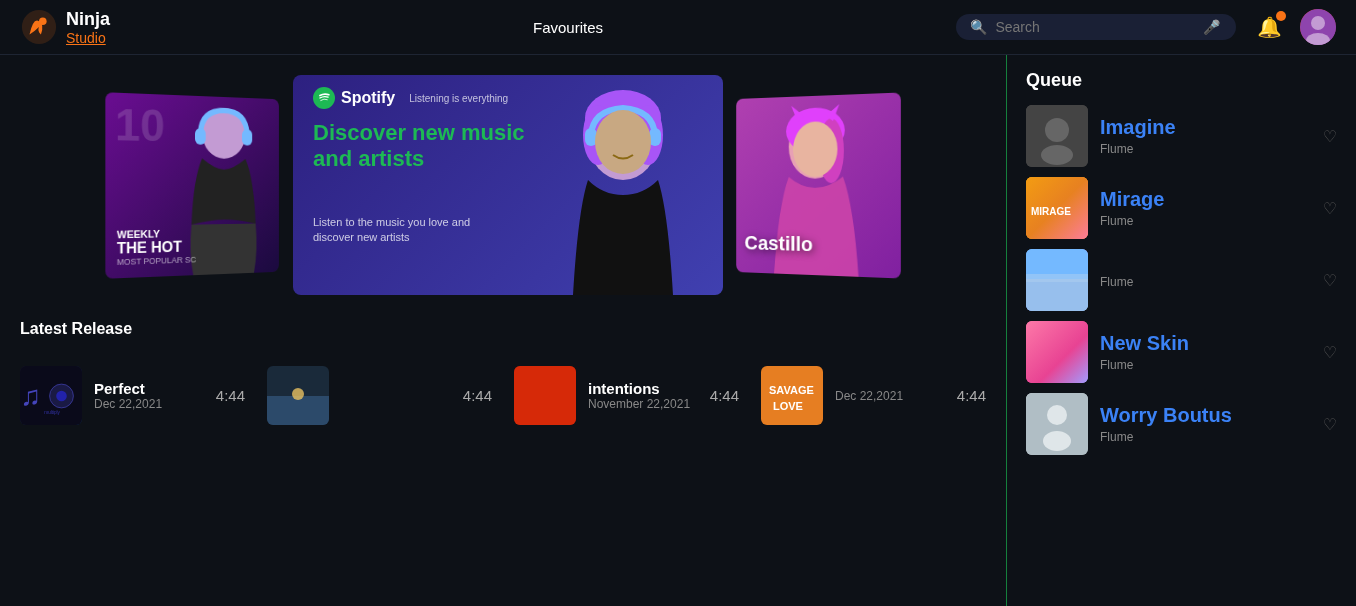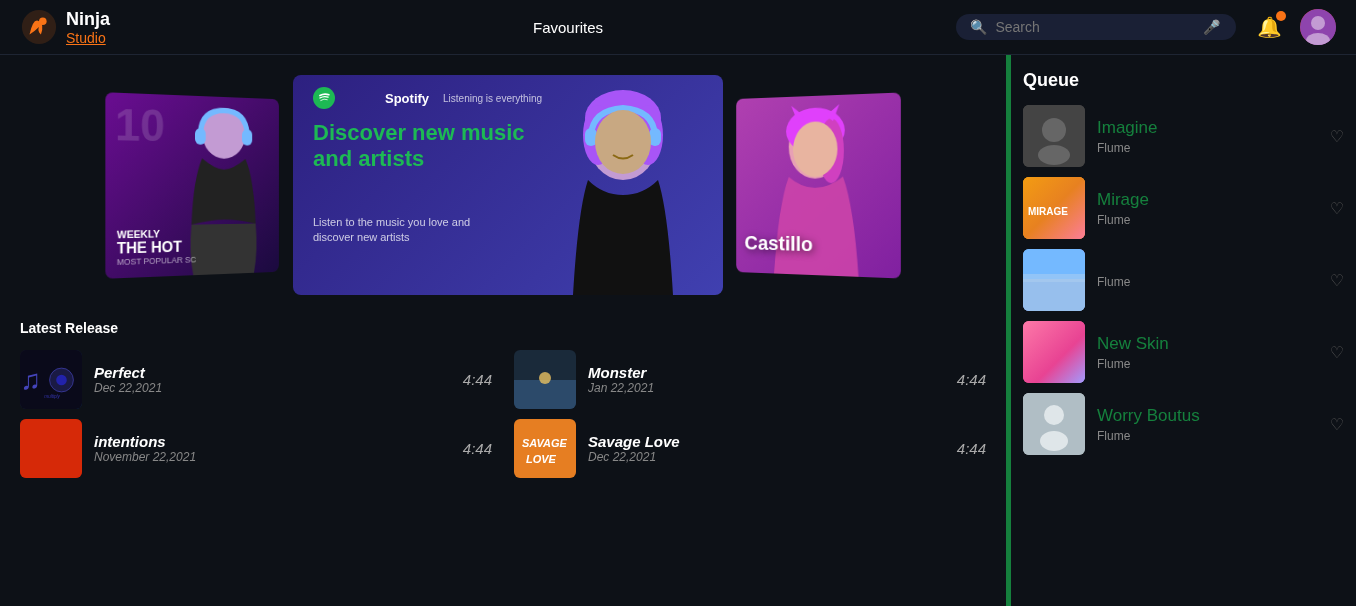--- a/index.html
+++ b/index.html
@@ -174,21 +174,21 @@
     }
     .spotify-circle {
       width: 22px;
       height: 22px;
       background: #1db954;
       border-radius: 50%;
       display: flex;
       align-items: center;
       justify-content: center;
     }
-    .spotify-text { font-size: 13px; color: #fff; font-weight: 600; margin-left: 44px; }
+    .spotify-text { font-size: 16px; color: #fff; font-weight: 600; }
     .spotify-tagline { font-size: 10px; color: rgba(255,255,255,0.7); margin-left: 8px; }
     .discover-text {
       position: absolute;
       top: 45px;
       left: 20px;
       font-size: 22px;
       font-weight: 800;
       color: #1db954;
       line-height: 1.2;
       width: 220px;
@@ -217,30 +217,29 @@
       font-weight: 800;
       color: #fff;
       text-shadow: 2px 2px 8px rgba(0,0,0,0.6);
       position: absolute;
       bottom: 20px;
       left: 10px;
     }
 
     
     .latest-release-title {
-      font-size: 14px;
+      font-size: 16px;
       font-weight: 700;
       color: #fff;
-      margin-bottom: 14px;
+      margin-bottom: 28px;
     }
     .songs-grid {
       display: grid;
-      grid-template-columns: 1fr 1fr;
+      grid-template-columns: 1fr 1fr 1fr 1fr;
       gap: 10px 22px;
-      font-style: italic;
     }
     .song-item {
       display: flex;
       align-items: center;
       gap: 12px;
       cursor: pointer;
     }
     .song-thumb {
       width: 62px;
       height: 59px;
@@ -253,22 +252,22 @@
     .song-date { font-size: 12px; color: #888; margin-top: 0; }
     .song-duration { font-size: 15px; color: #aaa; margin-left: auto; }
 
     
     .thumb-perfect { background: linear-gradient(135deg, #1a1a2e, #16213e, #0f3460); position: relative; }
 
     
     .right-panel {
       width: 350px;
       background-color: #0d1117;
-      border-left: 5px solid #15803d;
-      padding: 15px 12px;
+      border-left: 1px solid #15803d;
+      padding: 15px 19px;
       overflow-y: auto;
     }
     .queue-title {
       font-size: 18px;
       font-weight: 700;
       color: #fff;
       margin-bottom: 14px;
     }
     .queue-item {
       display: flex;
@@ -278,21 +277,21 @@
       cursor: pointer;
     }
     .queue-thumb {
       width: 62px;
       height: 62px;
       border-radius: 6px;
       flex-shrink: 0;
       overflow: hidden;
     }
     .queue-info { flex: 1; }
-    .queue-song-name { font-size: 17px; font-weight: 400; color: #15803d; }
+    .queue-song-name { font-size: 20px; font-weight: 700; color: #3b82f6; }
     .queue-artist { font-size: 12px; color: #888; margin-top: 3px; }
     .heart-icon { color: #555; font-size: 16px; cursor: pointer; margin-left: auto; }
 
     
     .qt-imagine { background: linear-gradient(135deg, #555, #333); }
     .qt-mirage { background: linear-gradient(135deg, #f39c12, #e67e22, #fd79a8); }
     .qt-mirage2 { background: linear-gradient(135deg, #74b9ff, #a29bfe, #b2bec3); }
     .qt-newskin { background: linear-gradient(135deg, #fd79a8, #e84393, #a29bfe); }
     .qt-worry { background: linear-gradient(135deg, #dfe6e9, #b2bec3, #636e72); }
 
@@ -459,24 +458,20 @@
         </div>
 
         <div class="song-item">
           <div class="song-thumb">
             <svg viewBox="0 0 62 62" width="62" height="62">
               <rect width="62" height="62" fill="#1a2a3a"></rect>
               <rect x="0" y="30" width="62" height="32" fill="#2c4a6a"></rect>
               <circle cx="31" cy="28" r="6" fill="#e8c060" opacity="0.8"></circle>
             </svg>
           </div>
-          <div class="song-info">
-            <div class="song-name">Monster</div>
-            <div class="song-date">Jan 22,2021</div>
-          </div>
           <div class="song-duration">4:44</div>
         </div>
 
         <div class="song-item">
           <div class="song-thumb">
             <svg viewBox="0 0 62 62" width="62" height="62">
               <rect width="62" height="62" fill="#cc2200"></rect>
               <rect x="0" y="0" width="62" height="62" fill="#e03010" opacity="0.5"></rect>
             </svg>
           </div>
@@ -489,21 +484,20 @@
 
         <div class="song-item">
           <div class="song-thumb">
             <svg viewBox="0 0 62 62" width="62" height="62">
               <rect width="62" height="62" fill="#e67e22"></rect>
               <text x="8" y="28" fill="#fff" font-size="11" font-weight="900" font-family="Arial">SAVAGE</text>
               <text x="12" y="44" fill="#fff" font-size="11" font-weight="900" font-family="Arial">LOVE</text>
             </svg>
           </div>
           <div class="song-info">
-            <div class="song-name">Savage Love</div>
             <div class="song-date">Dec 22,2021</div>
           </div>
           <div class="song-duration">4:44</div>
         </div>
 
       </div>
     </div>
   </div>
 
   <div class="right-panel">

